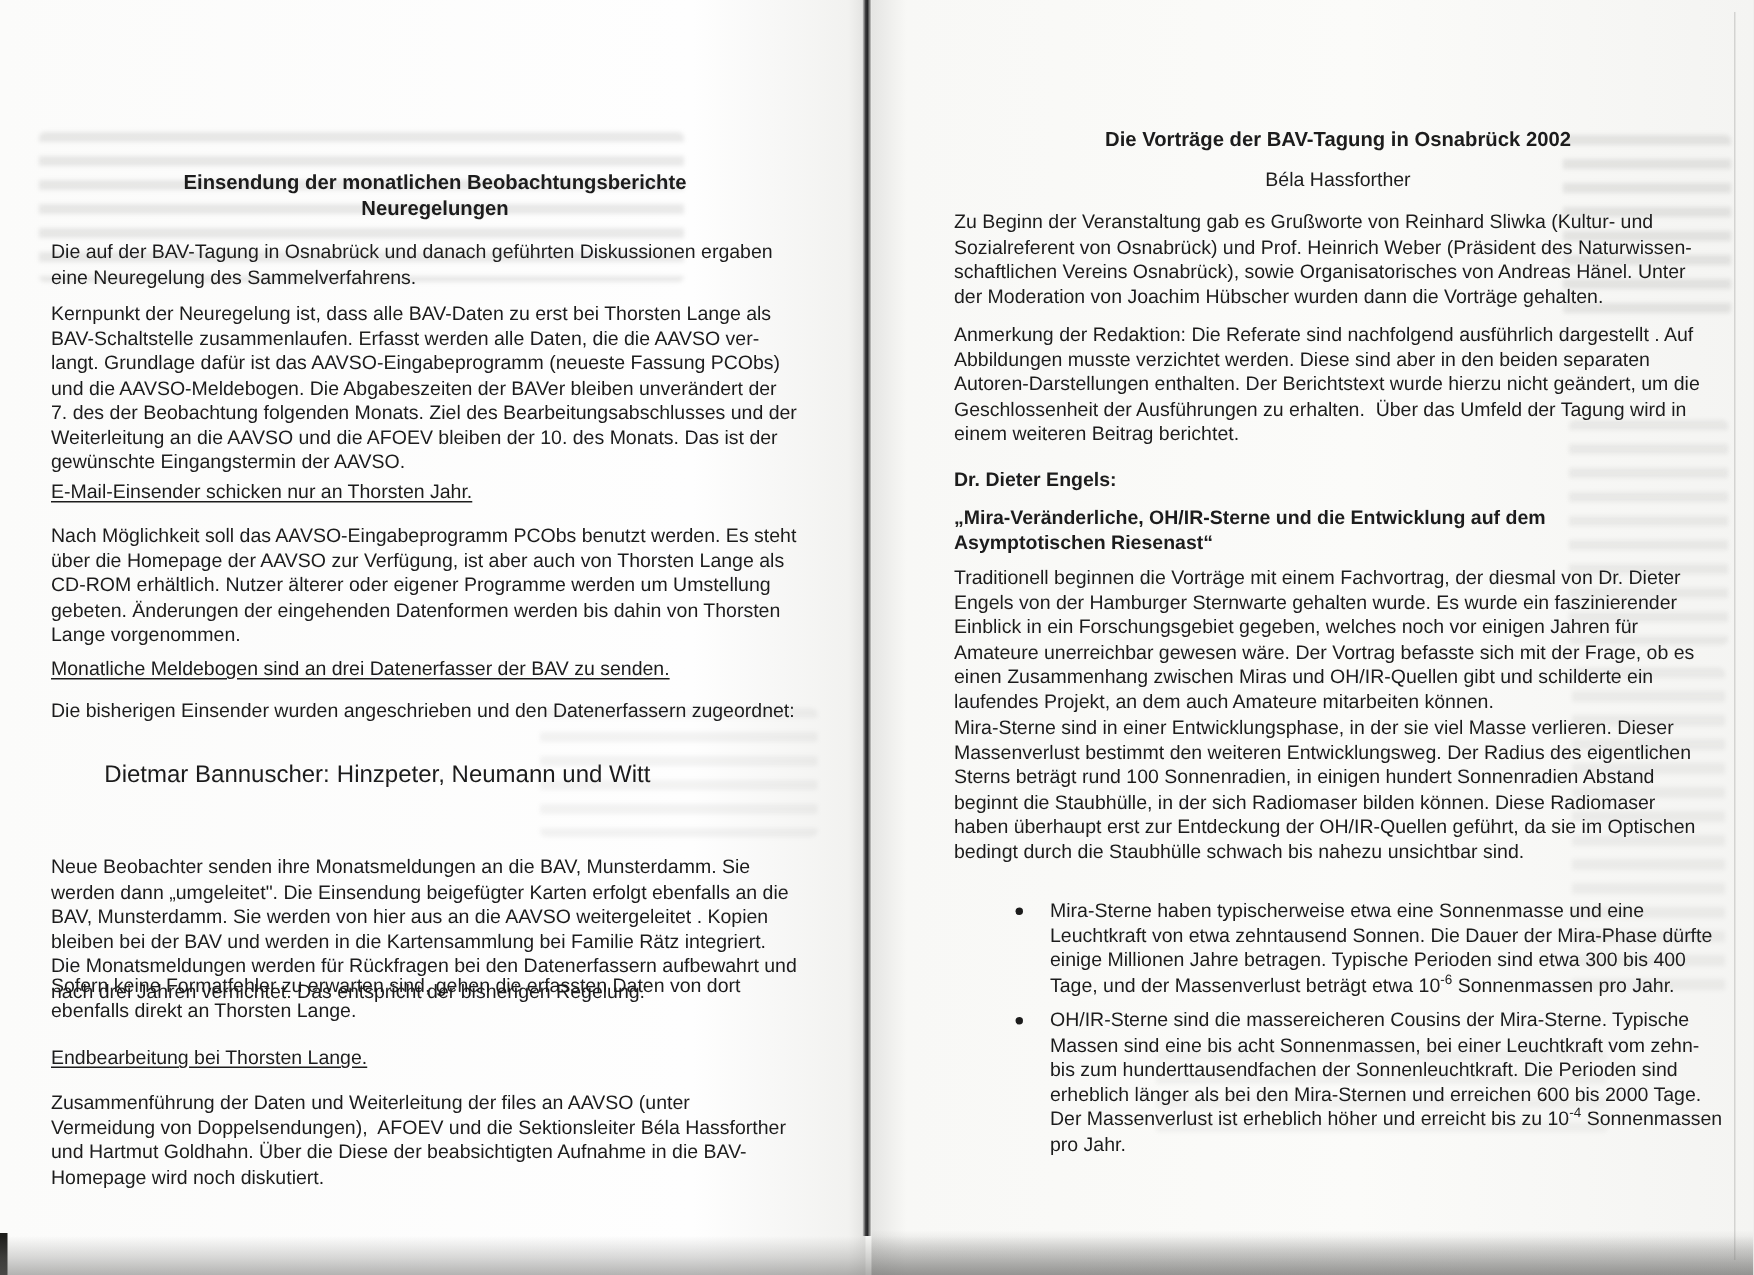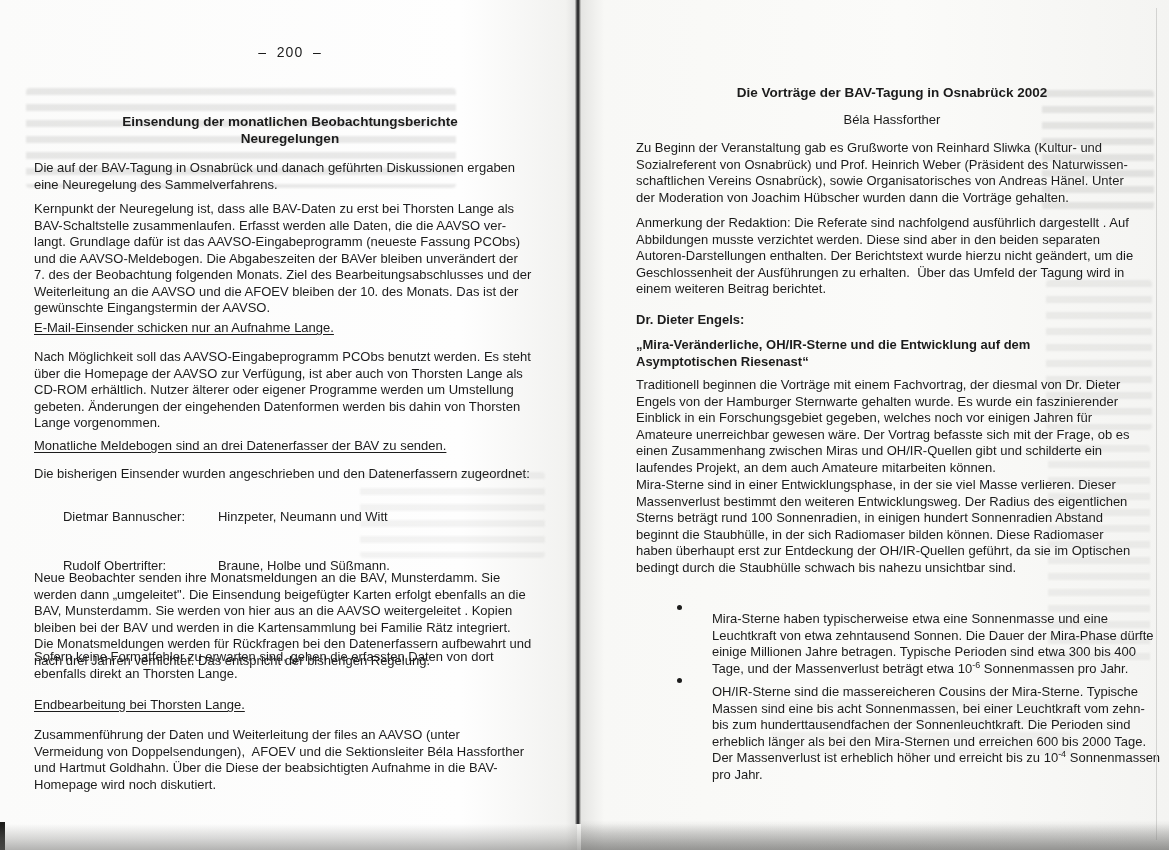--- a/index.html
+++ b/index.html
@@ -57,29 +57,29 @@
   .byline {
     position: absolute; width: 100%; text-align: center;
     font-size: 13px; margin: 0;
   }
   .body {
     position: absolute; margin: 0;
     font-size: 13px; line-height: 16.5px; white-space: pre;
   }
   .uheading { text-decoration: underline; text-underline-offset: 2px; }
   .bheading { font-weight: bold; }
-  .assign-row { line-height: 16.5px; font-size: 13px; white-space: pre; }
+  .assign-row { line-height: 16.5px; font-size: 16px; white-space: pre; }
   .assign-name { display: inline-block; width: 155px; }
   .bullet-item { position: absolute; }
   .bullet-dot {
     position: absolute; left: 41px; top: 6px; width: 5px; height: 5px;
     border-radius: 50%; background: #1c1c1c;
   }
   .bullet-text {
-    position: absolute; left: 64px; top: 0; margin: 12px;
+    position: absolute; left: 64px; top: 0; margin: 0;
     font-size: 13px; line-height: 16.5px; white-space: pre;
   }
   sup { font-size: 9px; line-height: 0; }
 
   .smudge {
     position: absolute;
     background: repeating-linear-gradient(
       to bottom,
       rgba(125,125,123,0.16) 0px, rgba(125,125,123,0.16) 7px,
       rgba(0,0,0,0) 7px, rgba(0,0,0,0) 16px);
@@ -91,48 +91,44 @@
 <body>
 
 <div class="scan">
 
   <div class="page page-left">
     <div class="smudge" style="left:26px; top:88px; width:430px; height:100px;"></div>
     <div class="smudge" style="left:360px; top:472px; width:185px; height:86px; opacity:.55;"></div>
   </div>
 
   <div class="content content-left">
-    <div class="pageno" style="top:44px;">–  200  –</div>
     <h1 class="title" style="top:80px;margin-top:33px;">Einsendung der monatlichen Beobachtungsberichte
 Neuregelungen</h1>
 
     <p class="body" style="top:160px;">Die auf der BAV-Tagung in Osnabrück und danach geführten Diskussionen ergaben
 eine Neuregelung des Sammelverfahrens.</p>
     <p class="body" style="top:201px;">Kernpunkt der Neuregelung ist, dass alle BAV-Daten zu erst bei Thorsten Lange als
 BAV-Schaltstelle zusammenlaufen. Erfasst werden alle Daten, die die AAVSO ver-
 langt. Grundlage dafür ist das AAVSO-Eingabeprogramm (neueste Fassung PCObs)
 und die AAVSO-Meldebogen. Die Abgabeszeiten der BAVer bleiben unverändert der
 7. des der Beobachtung folgenden Monats. Ziel des Bearbeitungsabschlusses und der
 Weiterleitung an die AAVSO und die AFOEV bleiben der 10. des Monats. Das ist der
 gewünschte Eingangstermin der AAVSO.</p>
-    <p class="body uheading" style="top:320px;">E-Mail-Einsender schicken nur an Aufnahme Lange.</p>
+    <p class="body uheading" style="top:320px;">E-Mail-Einsender schicken nur an Thorsten Jahr.</p>
     <p class="body" style="top:349px;">Nach Möglichkeit soll das AAVSO-Eingabeprogramm PCObs benutzt werden. Es steht
 über die Homepage der AAVSO zur Verfügung, ist aber auch von Thorsten Lange als
 CD-ROM erhältlich. Nutzer älterer oder eigener Programme werden um Umstellung
 gebeten. Änderungen der eingehenden Datenformen werden bis dahin von Thorsten
 Lange vorgenommen.</p>
     <p class="body uheading" style="top:438px;">Monatliche Meldebogen sind an drei Datenerfasser der BAV zu senden.</p>
     <p class="body" style="top:466px;">Die bisherigen Einsender wurden angeschrieben und den Datenerfassern zugeordnet:</p>
 
     <div style="position:absolute; top:492px;">
       <div class="assign-row">
         <span class="assign-name">Dietmar Bannuscher:</span><span>Hinzpeter, Neumann und Witt</span>
-      </div>
-      <div class="assign-row">
-        <span class="assign-name">Rudolf Obertrifter:</span><span>Braune, Holbe und Süßmann.</span>
       </div>
     </div>
 
     <p class="body" style="top:550px;margin-top:20px;">Neue Beobachter senden ihre Monatsmeldungen an die BAV, Munsterdamm. Sie
 werden dann „umgeleitet". Die Einsendung beigefügter Karten erfolgt ebenfalls an die
 BAV, Munsterdamm. Sie werden von hier aus an die AAVSO weitergeleitet . Kopien
 bleiben bei der BAV und werden in die Kartensammlung bei Familie Rätz integriert.
 Die Monatsmeldungen werden für Rückfragen bei den Datenerfassern aufbewahrt und
 nach drei Jahren vernichtet. Das entspricht der bisherigen Regelung.</p>
     <p class="body" style="top:649px;">Sofern keine Formatfehler zu erwarten sind, gehen die erfassten Daten von dort

